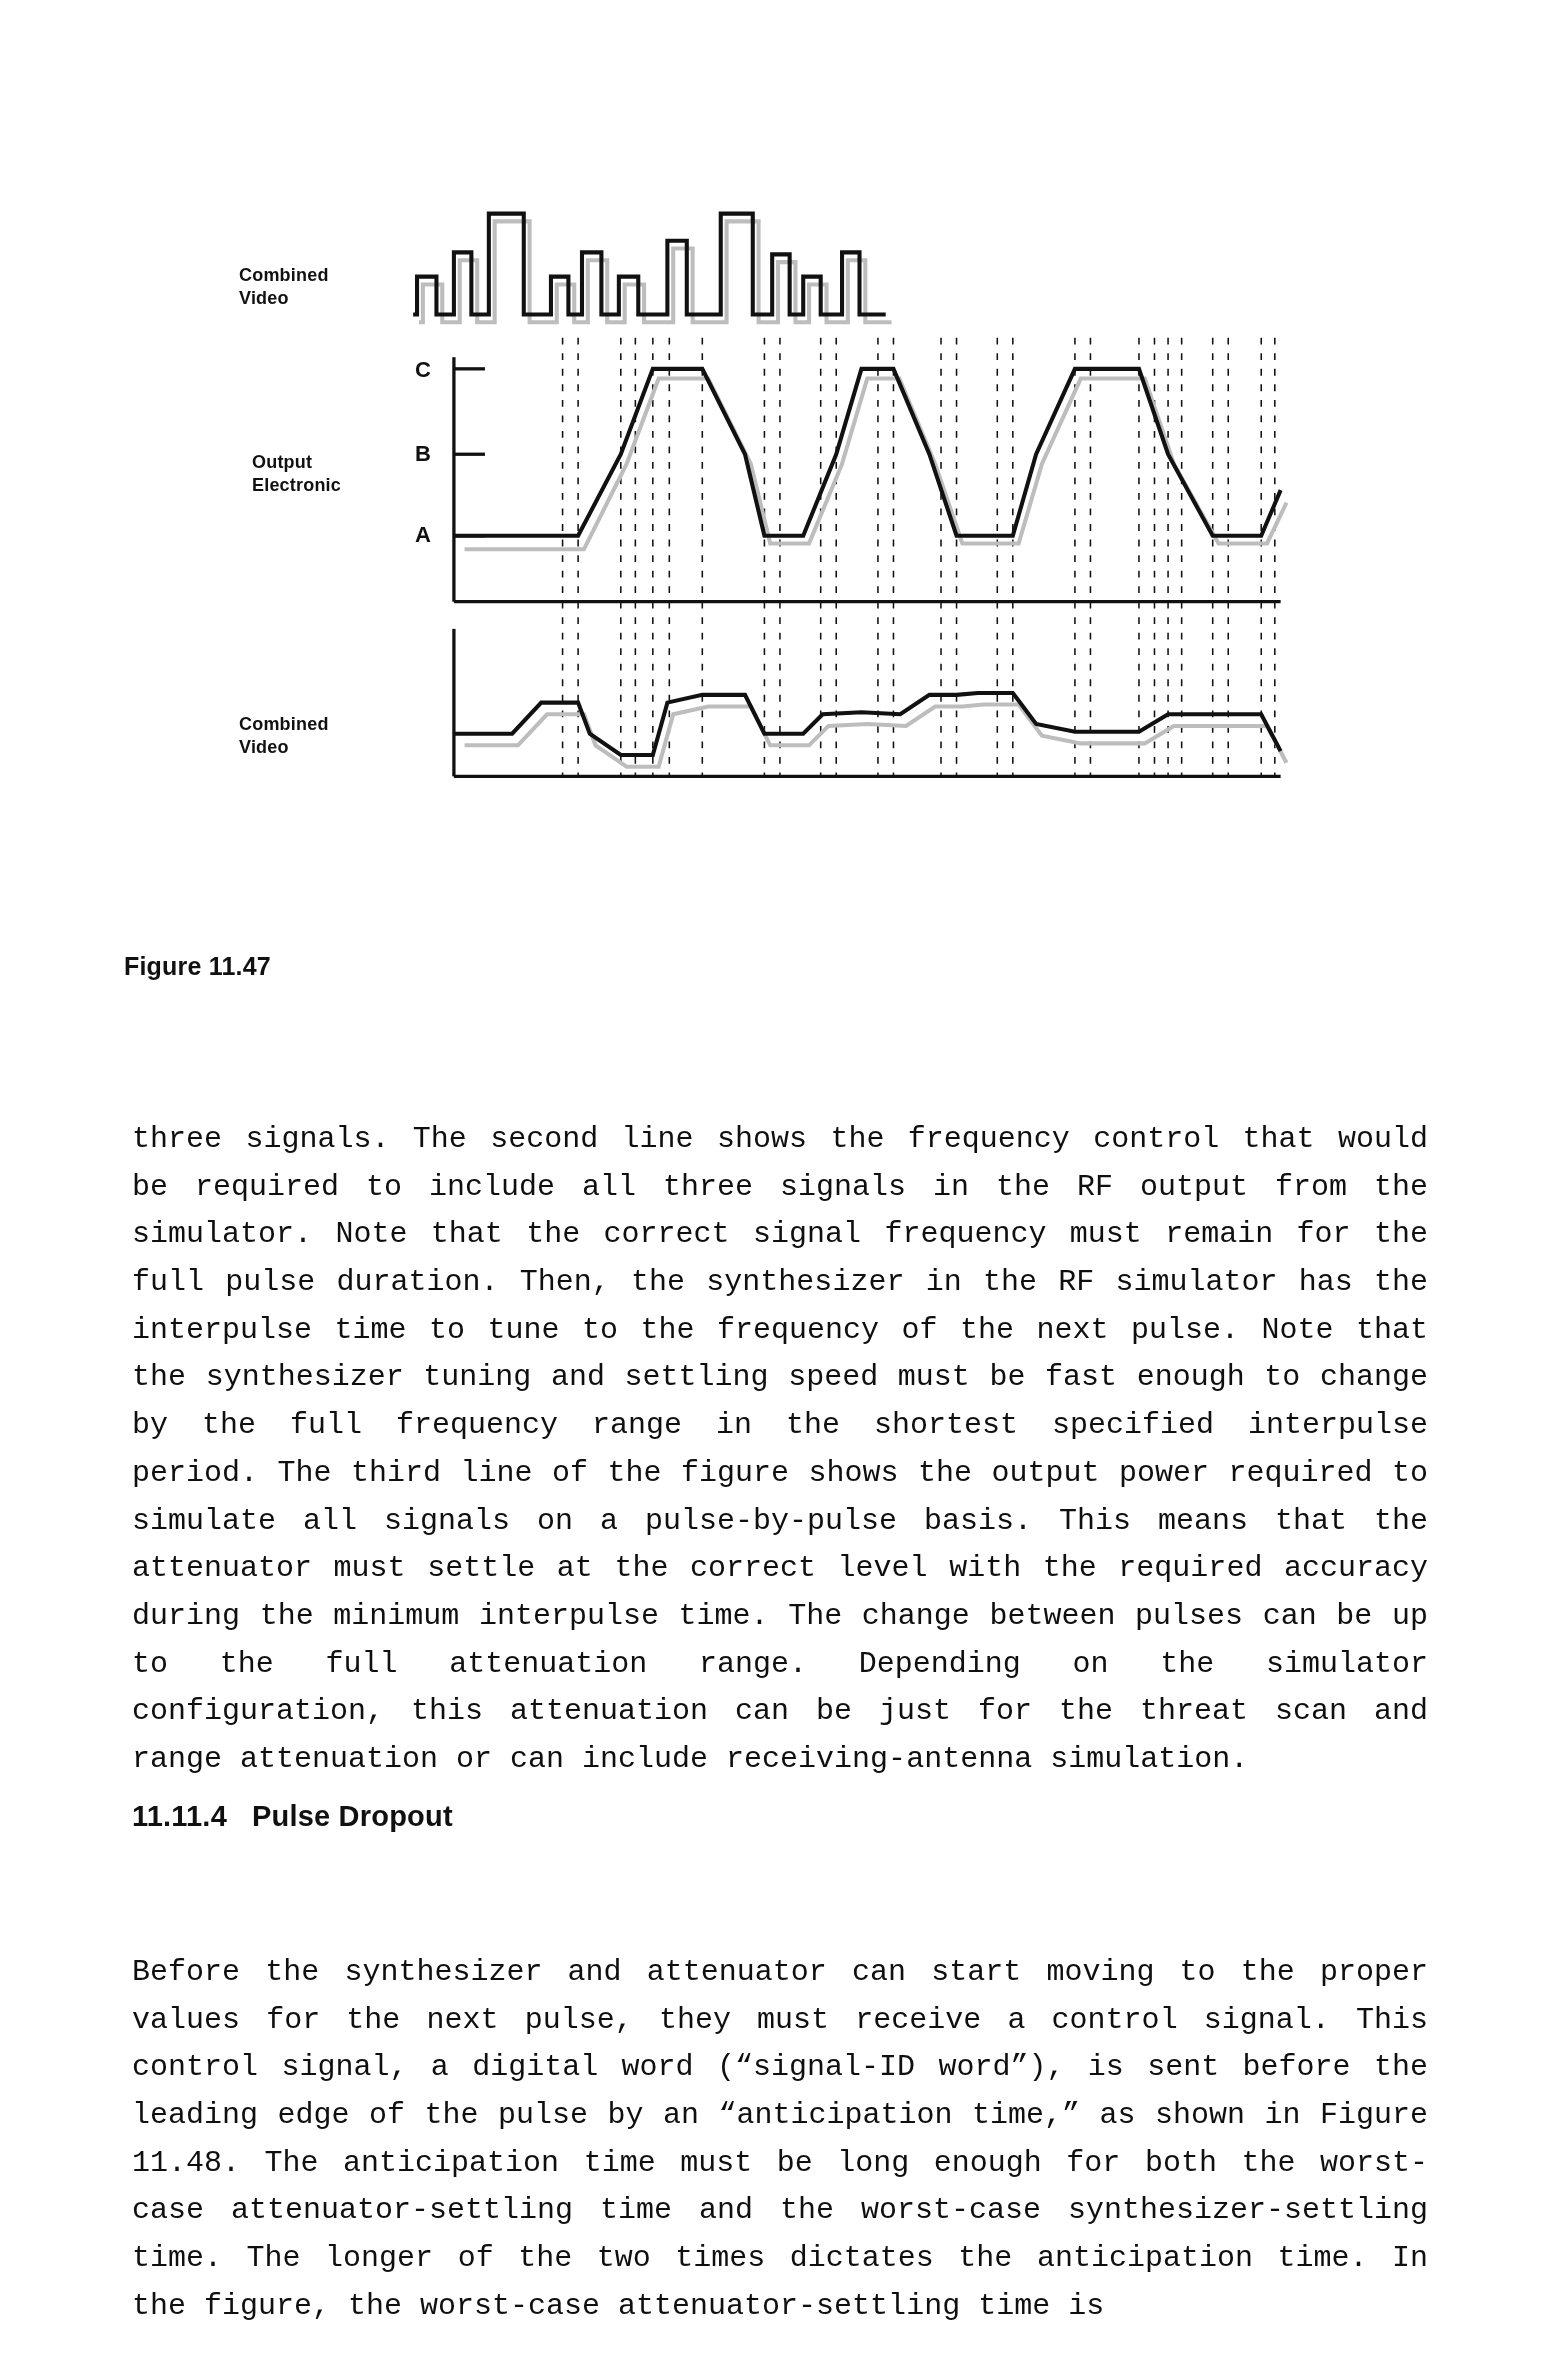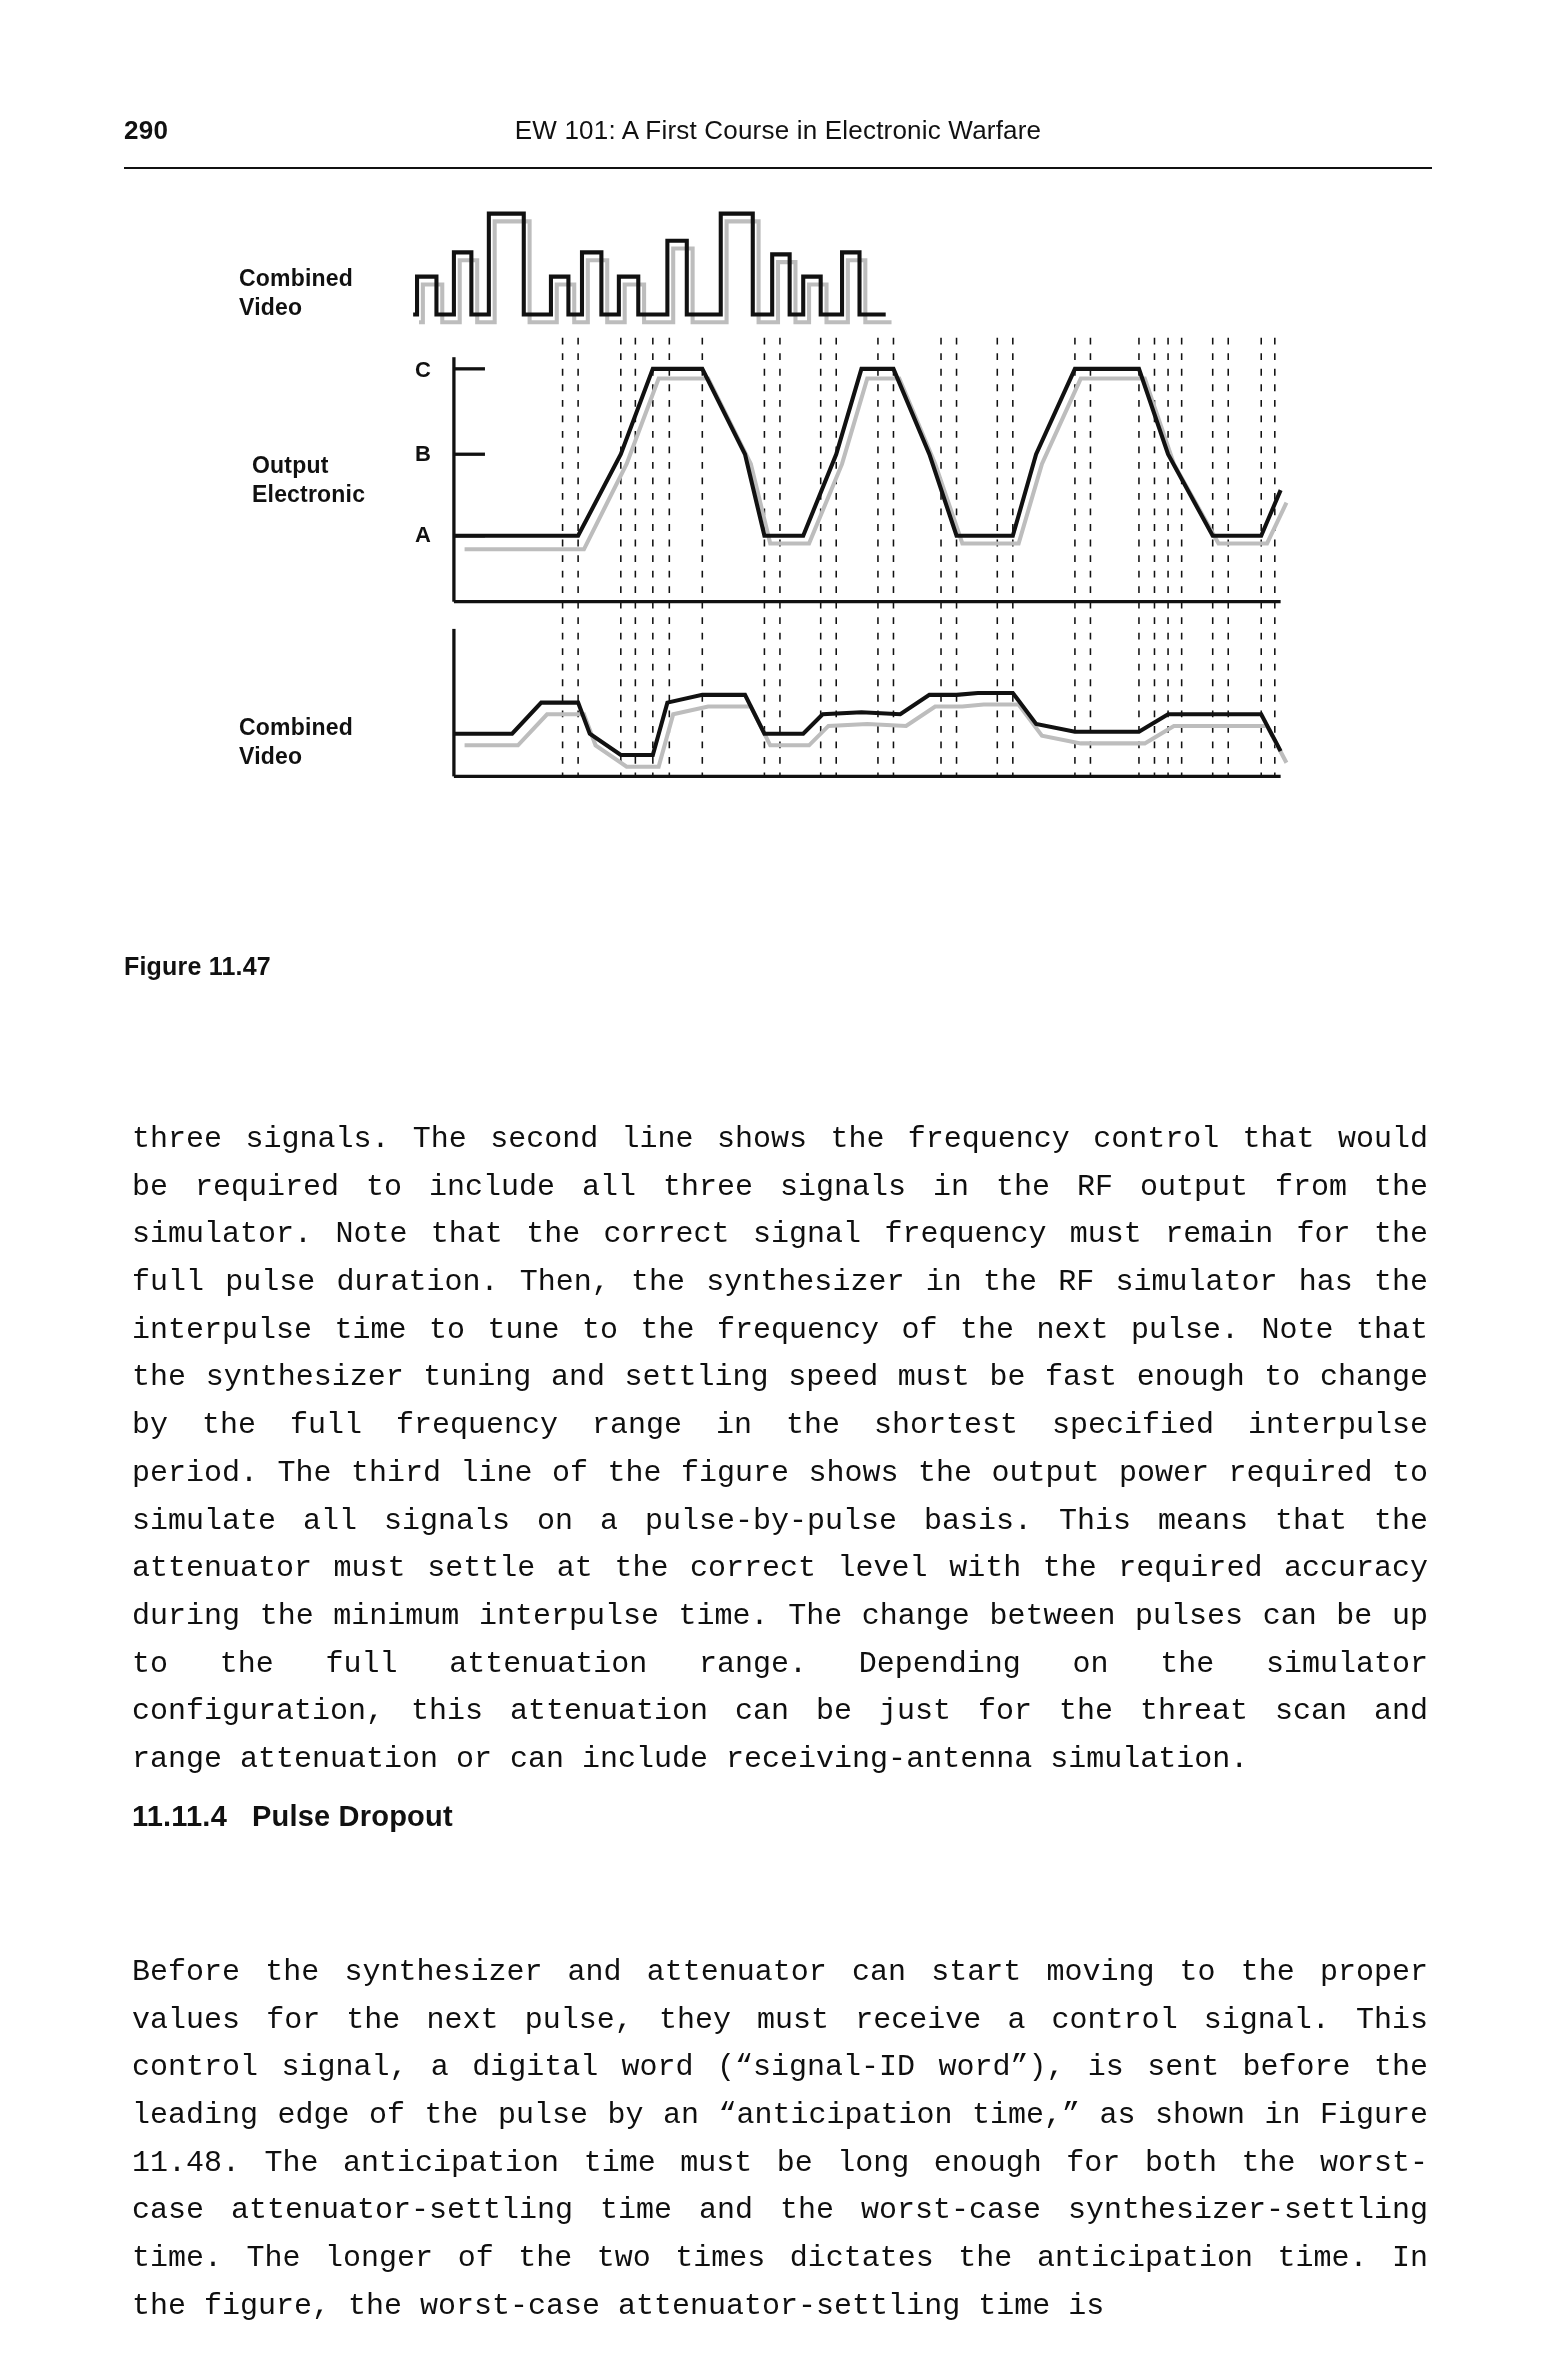--- a/index.html
+++ b/index.html
@@ -73,21 +73,21 @@
 
   .figure-svg {
     position: absolute;
     left: 0;
     top: 0;
   }
 
   .fig-label {
     position: absolute;
     font-family: "Liberation Sans", sans-serif;
-    font-size: 23px;
+    font-size: 18px;
     font-weight: 700;
     color: #111;
     line-height: 1.25;
     letter-spacing: 0.2px;
   }
 
   .axis-tick-label {
     position: absolute;
     font-family: "Liberation Sans", sans-serif;
     font-size: 22px;
@@ -140,25 +140,20 @@
     color: #111;
     letter-spacing: 0.2px;
   }
   .section-head .sec-num { margin-right: 25px; }
 </style>
 </head>
 <body>
 
 <div class="page">
 
-  <div class="header">
-    <div class="folio">290</div>
-    <div class="runtitle">EW 101: A First Course in Electronic Warfare</div>
-    <div class="rule"></div>
-  </div>
 
   <div class="figure-area">
 
     <div class="fig-label" style="left:115px; top:70px;">
       <span>Combined</span><br>
       <span>Video</span>
     </div>
 
     <div class="fig-label" style="left:128px; top:257px;">
       <span>Output</span><br>

